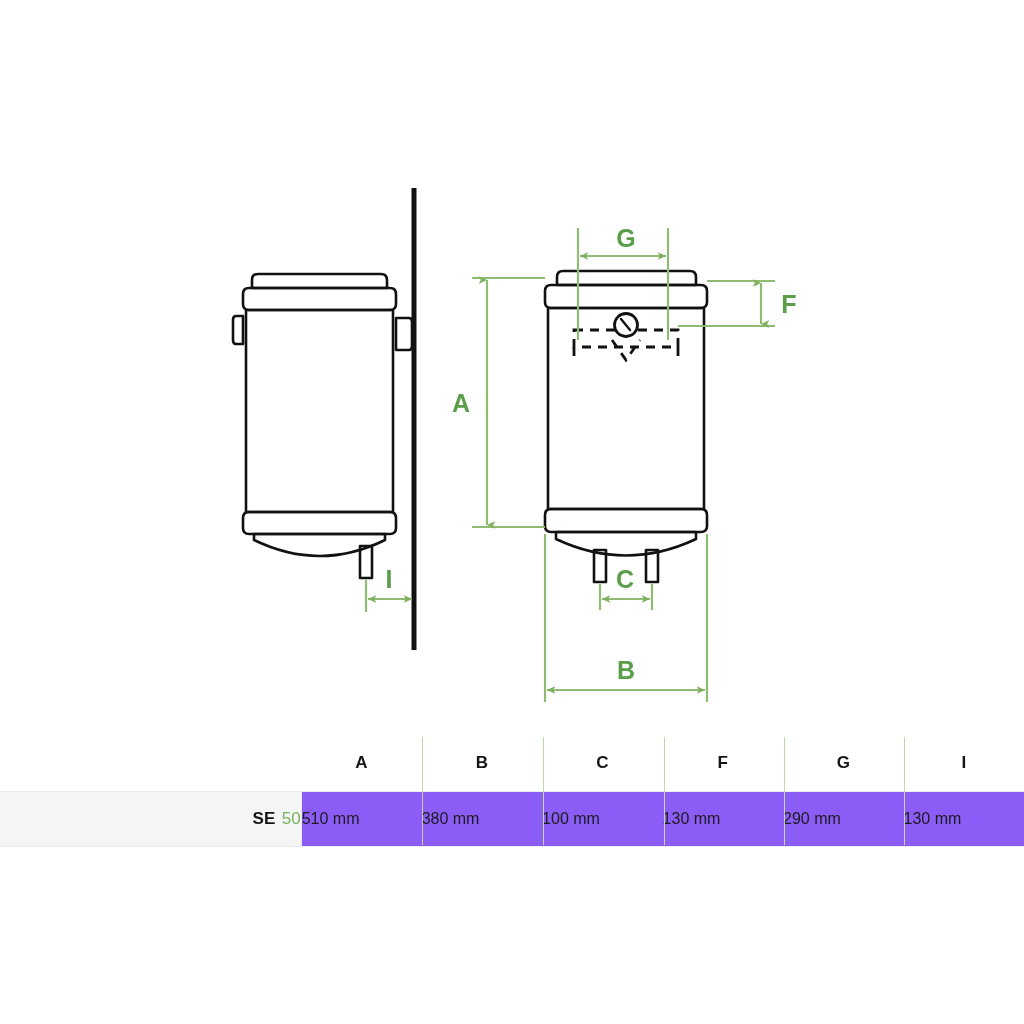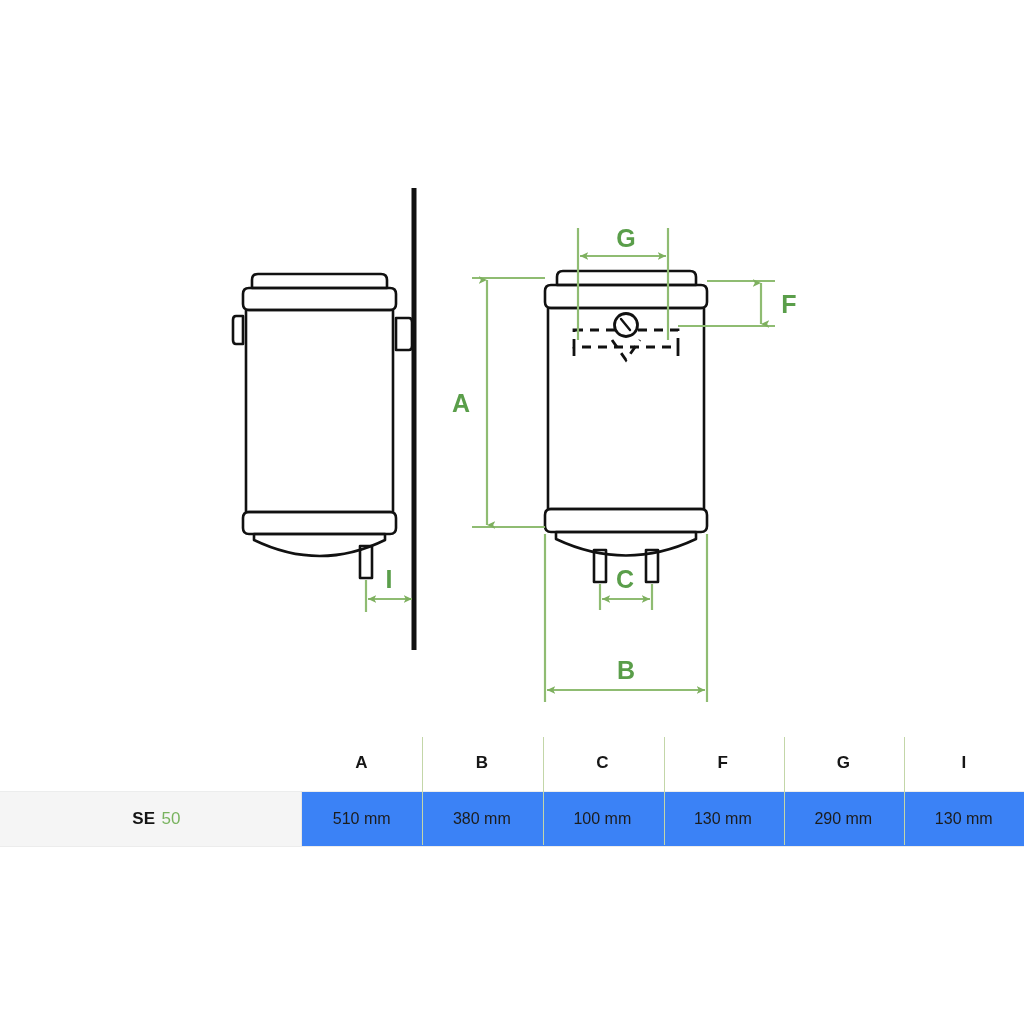--- a/index.html
+++ b/index.html
@@ -57,30 +57,30 @@
     font-weight: bold;
     color: #161616;
     background: #ffffff;
   }
   .hdr-row th.model-head {
     background: #ffffff;
   }
   .val-row td {
     height: 54px;
     vertical-align: middle;
-    text-align: center;
+    text-align: left;
     font-size: 16px;
     font-weight: normal;
     color: #1c1c1c;
-    background: #3b82f6;
+    background: #8b5cf6;
     border-top: 1px solid #eceded;
     border-bottom: 1px solid #ececec;
   }
   .val-row td.model-cell {
-    text-align: center;
+    text-align: right;
     padding-left: 12px;
     border-right: 1px solid #e6e6e6;
     background: #f5f5f5;
   }
   .model-code {
     font-weight: bold;
     font-size: 17px;
     color: #141414;
     letter-spacing: 0.3px;
   }

